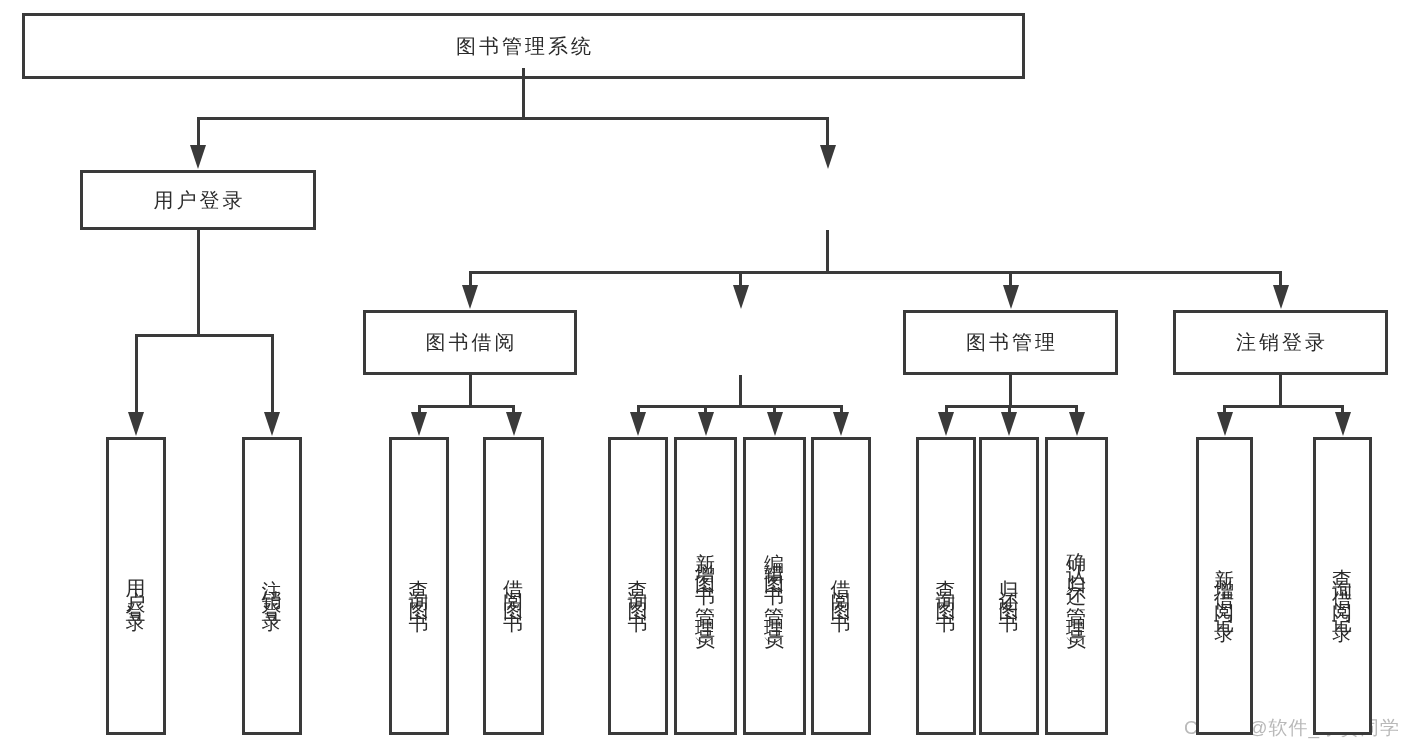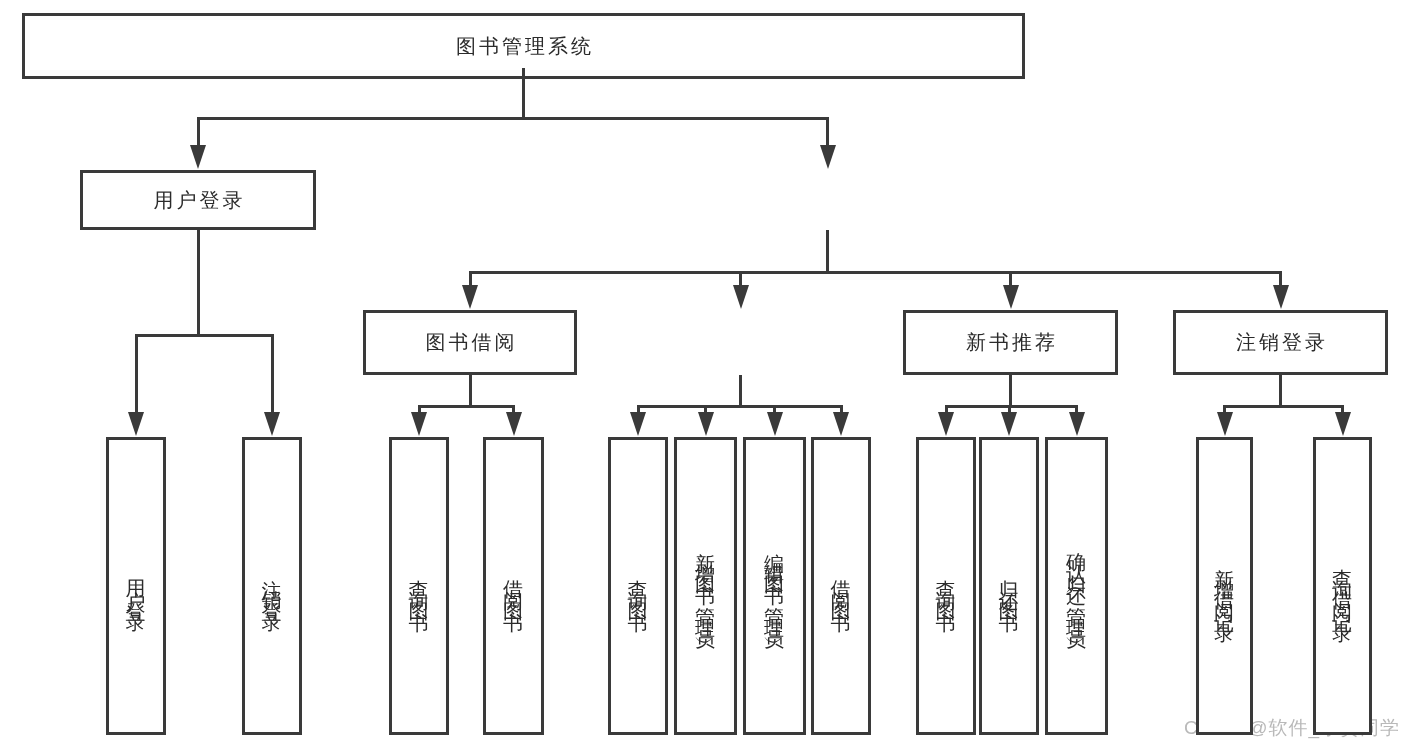--- a/index.html
+++ b/index.html
@@ -42,21 +42,21 @@
 <div class="node" style="left: 22px; top: 13px; width: 1003px; height: 66px;">
       <span class="lbl">图书管理系统</span>
     </div>
     <div class="node" style="left: 80px; top: 170px; width: 236px; height: 60px;">
       <span class="lbl">用户登录</span>
     </div>
     <div class="node" style="left: 363px; top: 310px; width: 214px; height: 65px;">
       <span class="lbl">图书借阅</span>
     </div>
     <div class="node" style="left: 903px; top: 310px; width: 215px; height: 65px;">
-      <span class="lbl">新书推荐</span>
+      <span class="lbl">图书管理</span>
     </div>
     <div class="node" style="left: 1173px; top: 310px; width: 215px; height: 65px;">
       <span class="lbl">注销登录</span>
     </div>
     <div class="node v" style="left: 106px; top: 437px; width: 60px; height: 298px;">
       <span class="lbl">用户登录</span>
     </div>
     <div class="node v" style="left: 242px; top: 437px; width: 60px; height: 298px;">
       <span class="lbl">注销登录</span>
     </div>

